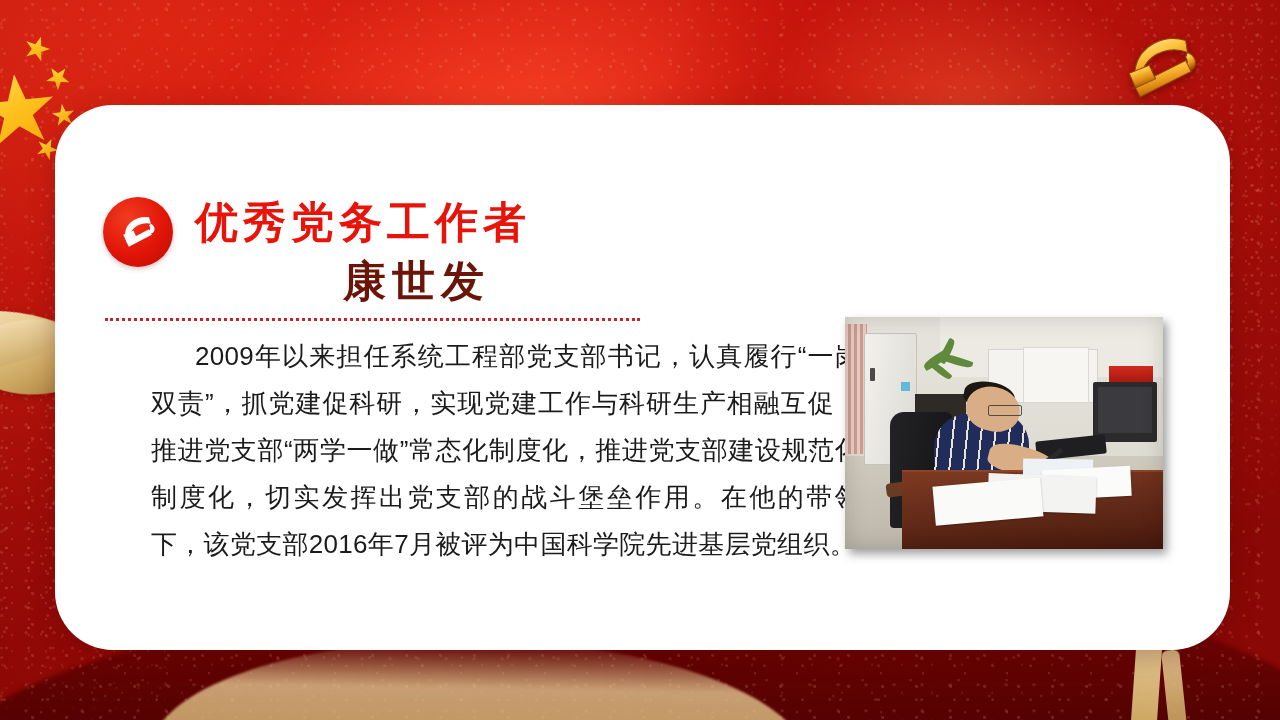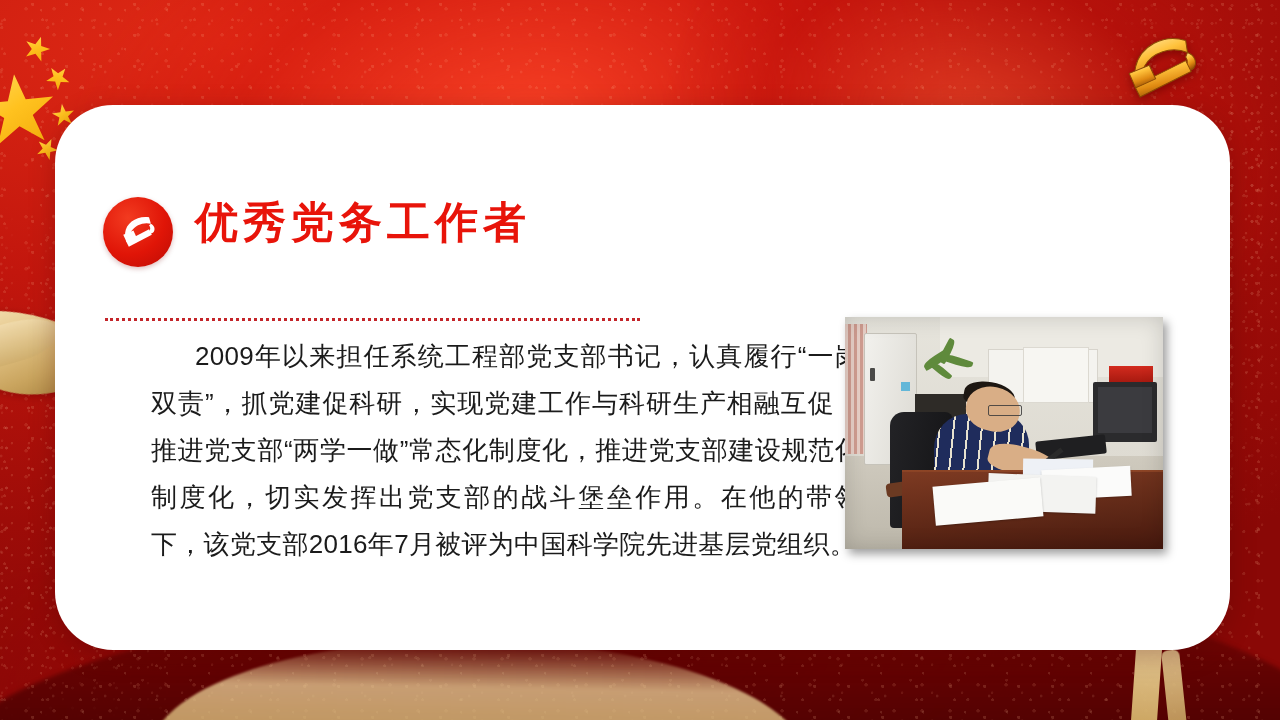--- a/index.html
+++ b/index.html
@@ -275,20 +275,21 @@
           <path d="M78 32 C86 36 88 44 84 50 C81 54 75 54 73 50 C77 47 78 40 74 36 Z"></path>
 
           <path d="M24 70 L74 44 L80 56 L30 82 Z"></path>
 
           <path d="M18 56 L40 47 L47 62 L25 72 Z"></path>
         </g>
       </svg>
     </div>
 
     <div class="title-main">优秀党务工作者</div>
+    <div class="title-name">康世发</div>
     <div class="divider"></div>
 
     <div class="body-text">2009年以来担任系统工程部党支部书记，认真履行“一岗双责”，抓党建促科研，实现党建工作与科研生产相融互促，推进党支部“两学一做”常态化制度化，推进党支部建设规范化制度化，切实发挥出党支部的战斗堡垒作用。在他的带领下，该党支部2016年7月被评为中国科学院先进基层党组织。</div>
 
     <div class="photo-wrap">
       <div class="photo">
         <div class="p-wall"></div>
         <div class="p-wall-upper"></div>
         <div class="p-curtain"></div>
         <div class="p-floor"></div>

